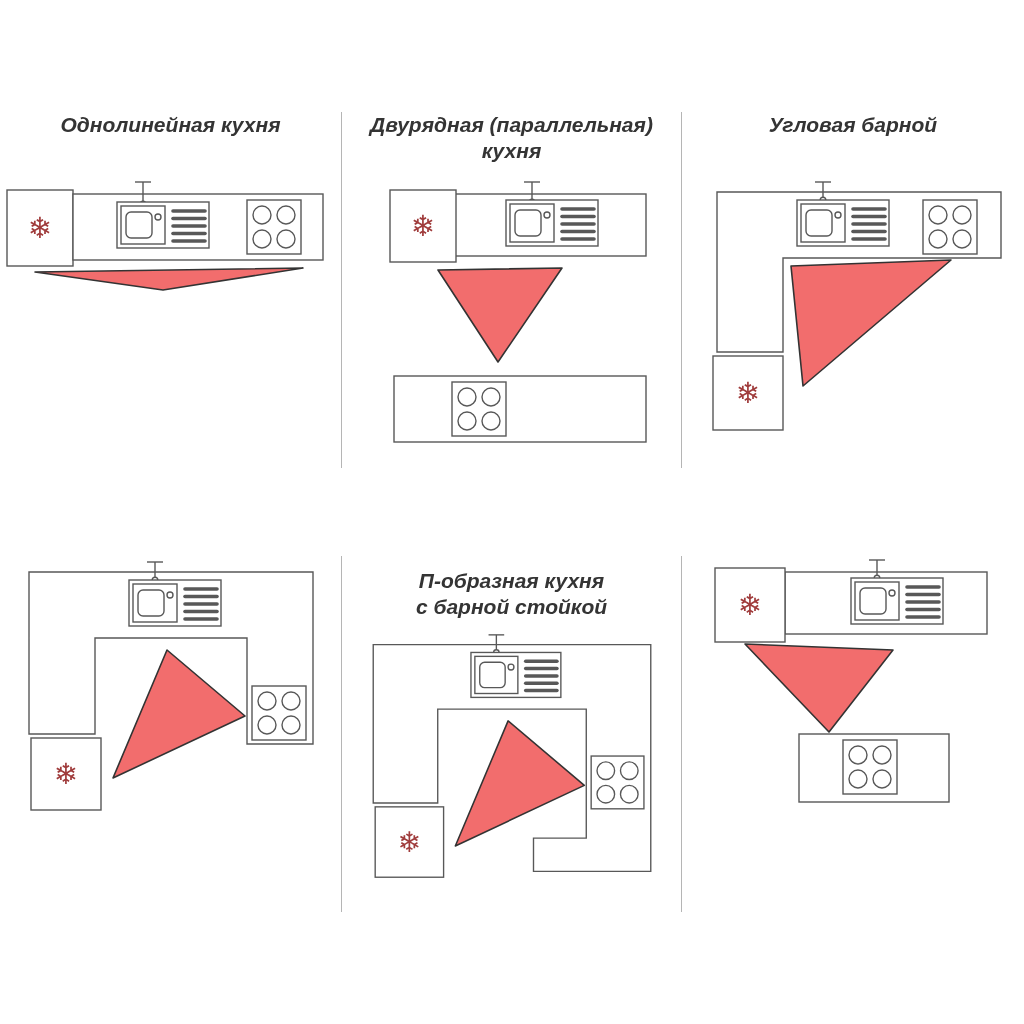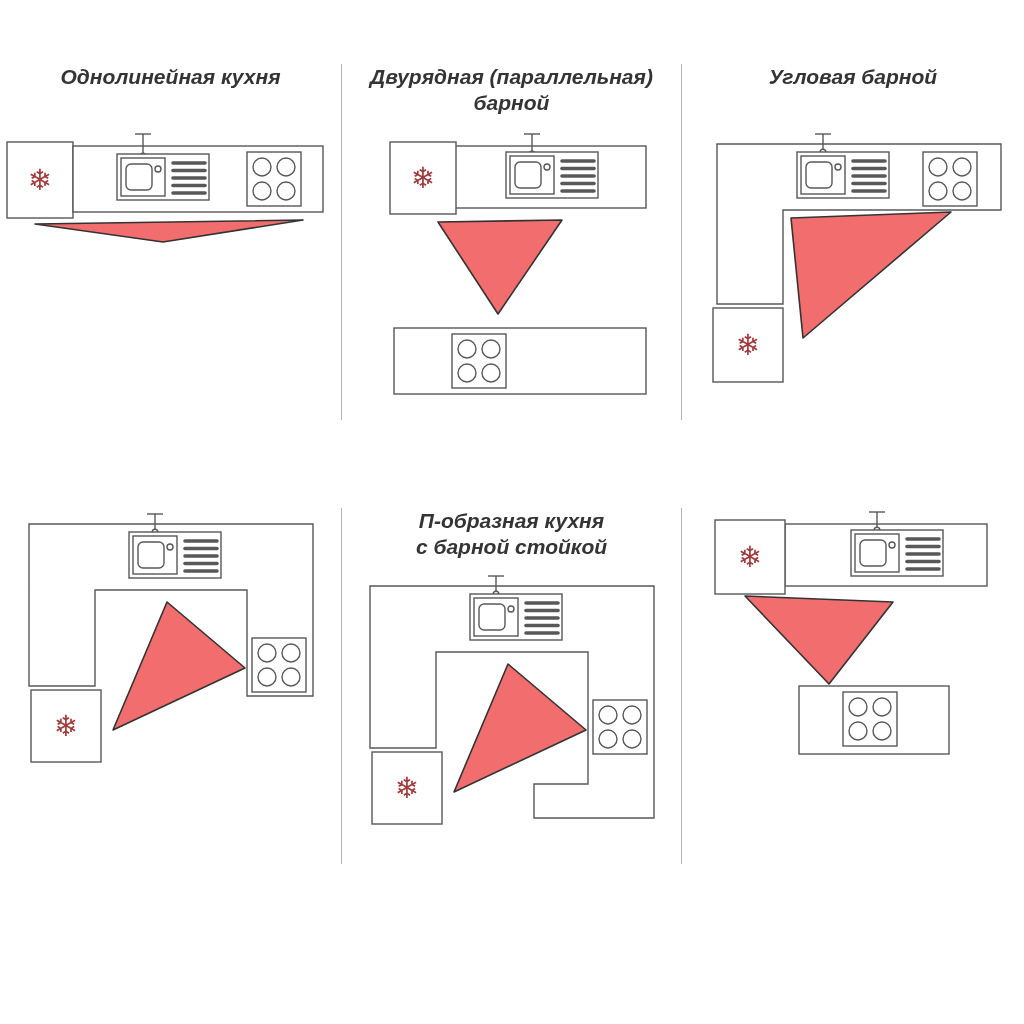--- a/index.html
+++ b/index.html
@@ -4,39 +4,39 @@
 <style>
   * { margin:0; padding:0; box-sizing:border-box; }
   html,body { background:#ffffff; }
   body {
     width:1024px; height:1024px;
     font-family:"Liberation Sans", sans-serif;
     overflow:hidden;
   }
   .board {
     width:1024px; height:1024px;
-    padding-top:64px;
+    padding-top:112px;
     display:grid;
     grid-template-columns:341px 341px 342px;
     grid-template-rows:356px 356px;
     row-gap:88px;
   }
   .cell { display:flex; flex-direction:column; align-items:center; }
   .cell.mid {
     border-left:1px solid var(--divider,#b5b5b5);
     border-right:1px solid var(--divider,#b5b5b5);
   }
   .title {
     font-style:italic; font-weight:bold;
     font-size:21px; line-height:1.25;
     color:var(--title-text,#343434);
     text-align:center; height:62px;
   }
   .t2 { max-width:292px; }
-  .t5 { max-width:200px; }
+  .t5 { max-width:200px;margin-top:12px; }
   svg { display:block; }
   .ol  { fill:#ffffff; stroke:var(--outline,#585858); stroke-width:1.4; }
   .ln  { fill:none;    stroke:var(--outline,#585858); stroke-width:1.4; }
   .rack{ fill:none;    stroke:var(--outline,#585858); stroke-width:3.6; stroke-linecap:round; }
   .tri {
     fill:var(--triangle-fill,#f26d6d);
     stroke:var(--triangle-stroke,#333333);
     stroke-width:1.6; stroke-linejoin:round;
   }
   .snow {
@@ -78,21 +78,21 @@
         <circle class="ol" cx="261" cy="41" r="9"></circle>
         <circle class="ol" cx="285" cy="41" r="9"></circle>
         <circle class="ol" cx="261" cy="65" r="9"></circle>
         <circle class="ol" cx="285" cy="65" r="9"></circle>
       </g>
       <polygon class="tri" points="34,98 302,94 162,116"></polygon>
     </svg>
   </div>
 
   <div class="cell mid">
-    <div class="title t2">Двурядная (параллельная) барной</div>
+    <div class="title t2">Двурядная (параллельная) кухня</div>
     <svg width="340" height="290" viewBox="0 0 340 290">
       <rect class="ol" x="52" y="20" width="252" height="62"></rect>
       <g>
         <rect class="ol" x="48" y="16" width="66" height="72"></rect>
         <text class="snow" x="81" y="62">❄</text>
       </g>
       <g>
         <line class="ln" x1="190" y1="8" x2="190" y2="28"></line>
         <line class="ln" x1="182" y1="8" x2="198" y2="8"></line>
         <circle class="ol" cx="190" cy="28" r="2.8"></circle>

